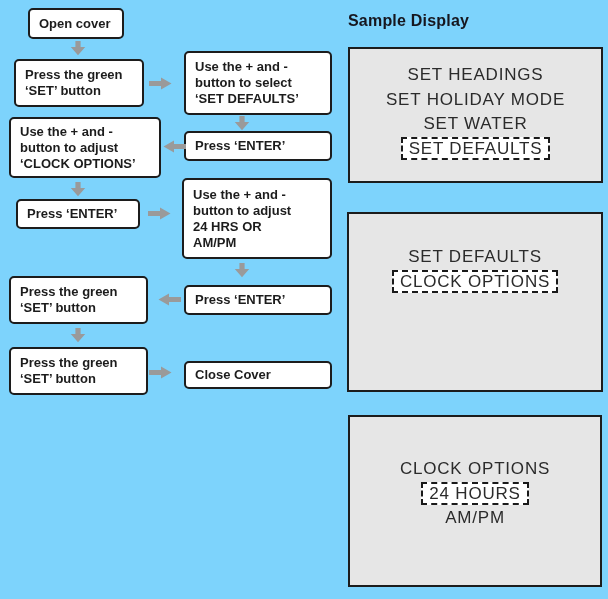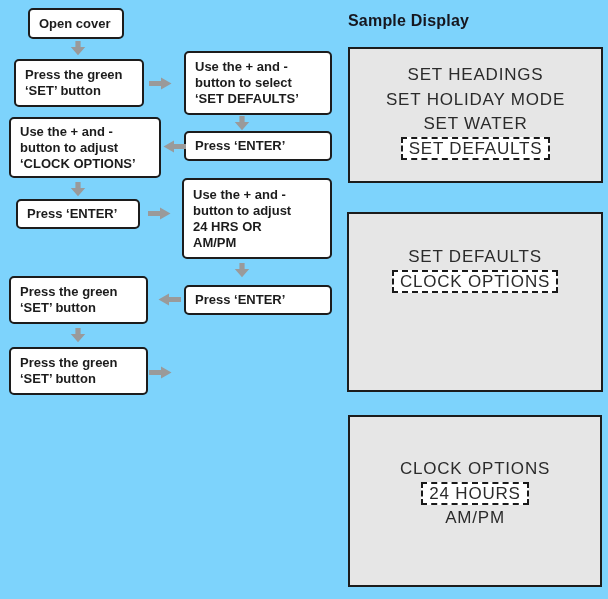--- a/index.html
+++ b/index.html
@@ -88,20 +88,21 @@
   <div class="fbox" style="left:16px;  top:199px; width:124px; height:30px;">Press ‘ENTER’</div>
   <div class="fbox" style="left:182px; top:178px; width:150px; height:81px;">Use the + and -
 button to adjust
 24 HRS OR
 AM/PM</div>
   <div class="fbox" style="left:184px; top:285px; width:148px; height:30px;">Press ‘ENTER’</div>
   <div class="fbox" style="left:9px;   top:276px; width:139px; height:48px;">Press the green
 ‘SET’ button</div>
   <div class="fbox" style="left:9px;   top:347px; width:139px; height:48px;">Press the green
 ‘SET’ button</div>
+  <div class="fbox" style="left:184px; top:361px; width:148px; height:28px;">Close Cover</div>
 
   <svg class="arrow" style="left:69px;  top:41px;" width="18" height="15" viewBox="0 0 18 15">
       <path d="M6.4 0h5.2v6h4.6L9 14.2 1.8 6h4.6Z" fill="#9a9a9a"></path>
     </svg>
   <svg class="arrow" style="left:149px; top:76px;" width="24" height="15" viewBox="0 0 24 15">
       <path d="M0 5h12V1.6L22.5 7.5 12 13.4V10H0Z" fill="#9a9a9a"></path>
     </svg>
   <svg class="arrow" style="left:233px; top:116px;" width="18" height="15" viewBox="0 0 18 15">
       <path d="M6.4 0h5.2v6h4.6L9 14.2 1.8 6h4.6Z" fill="#9a9a9a"></path>
     </svg>

